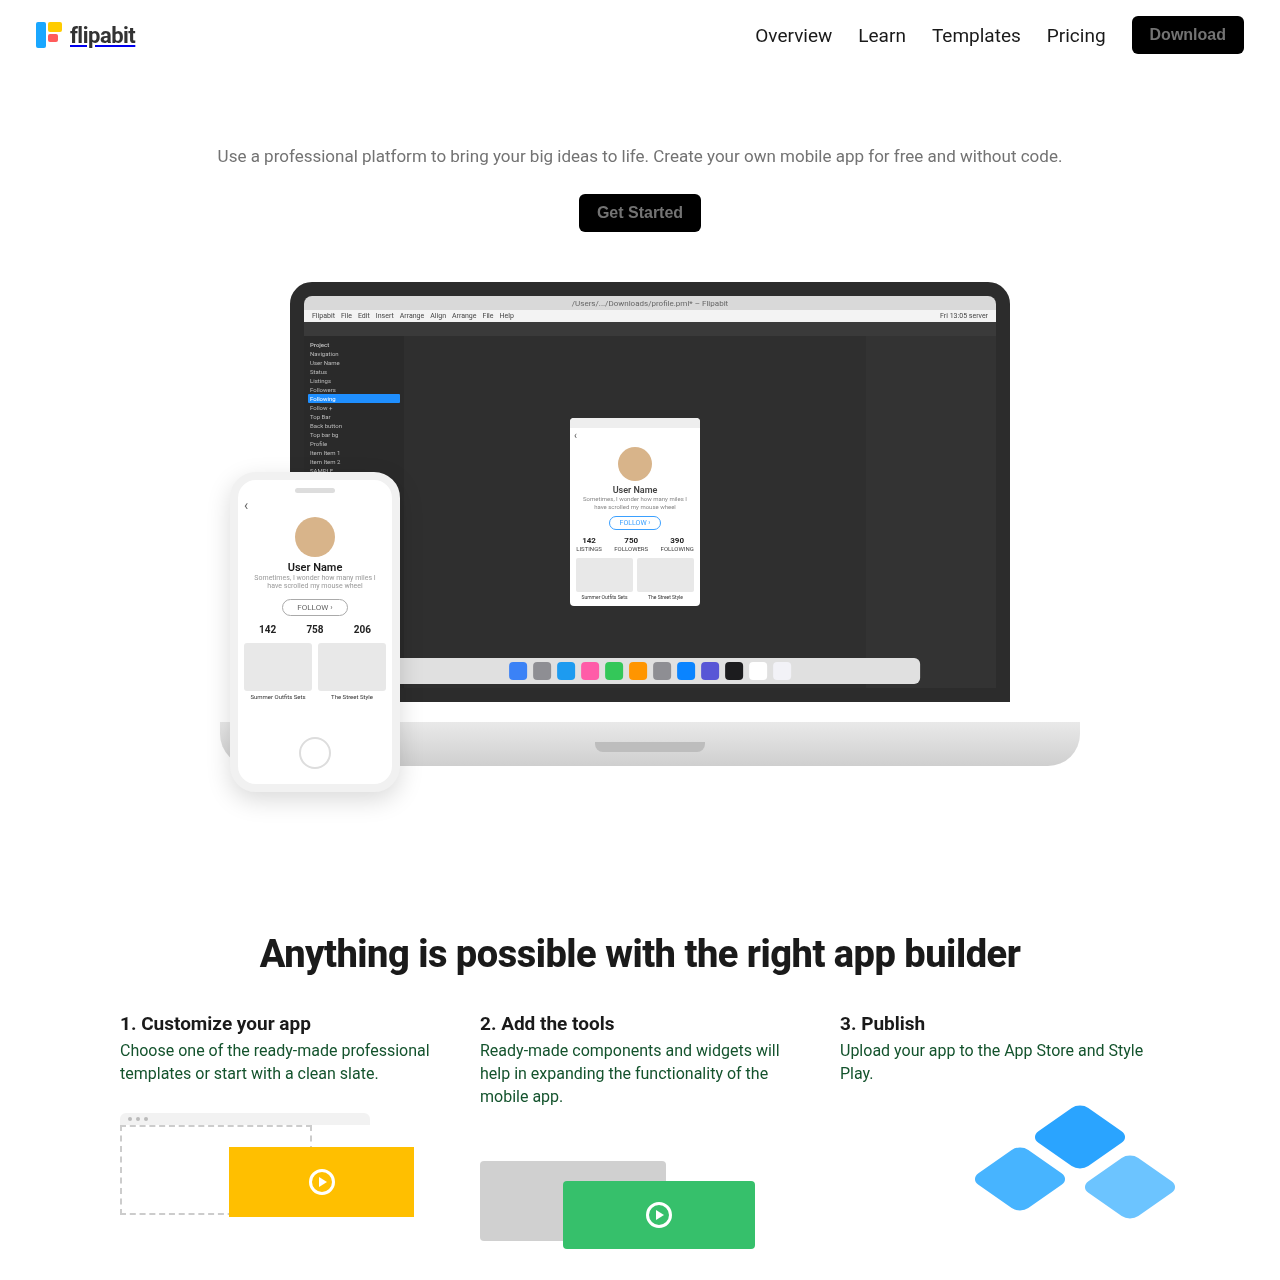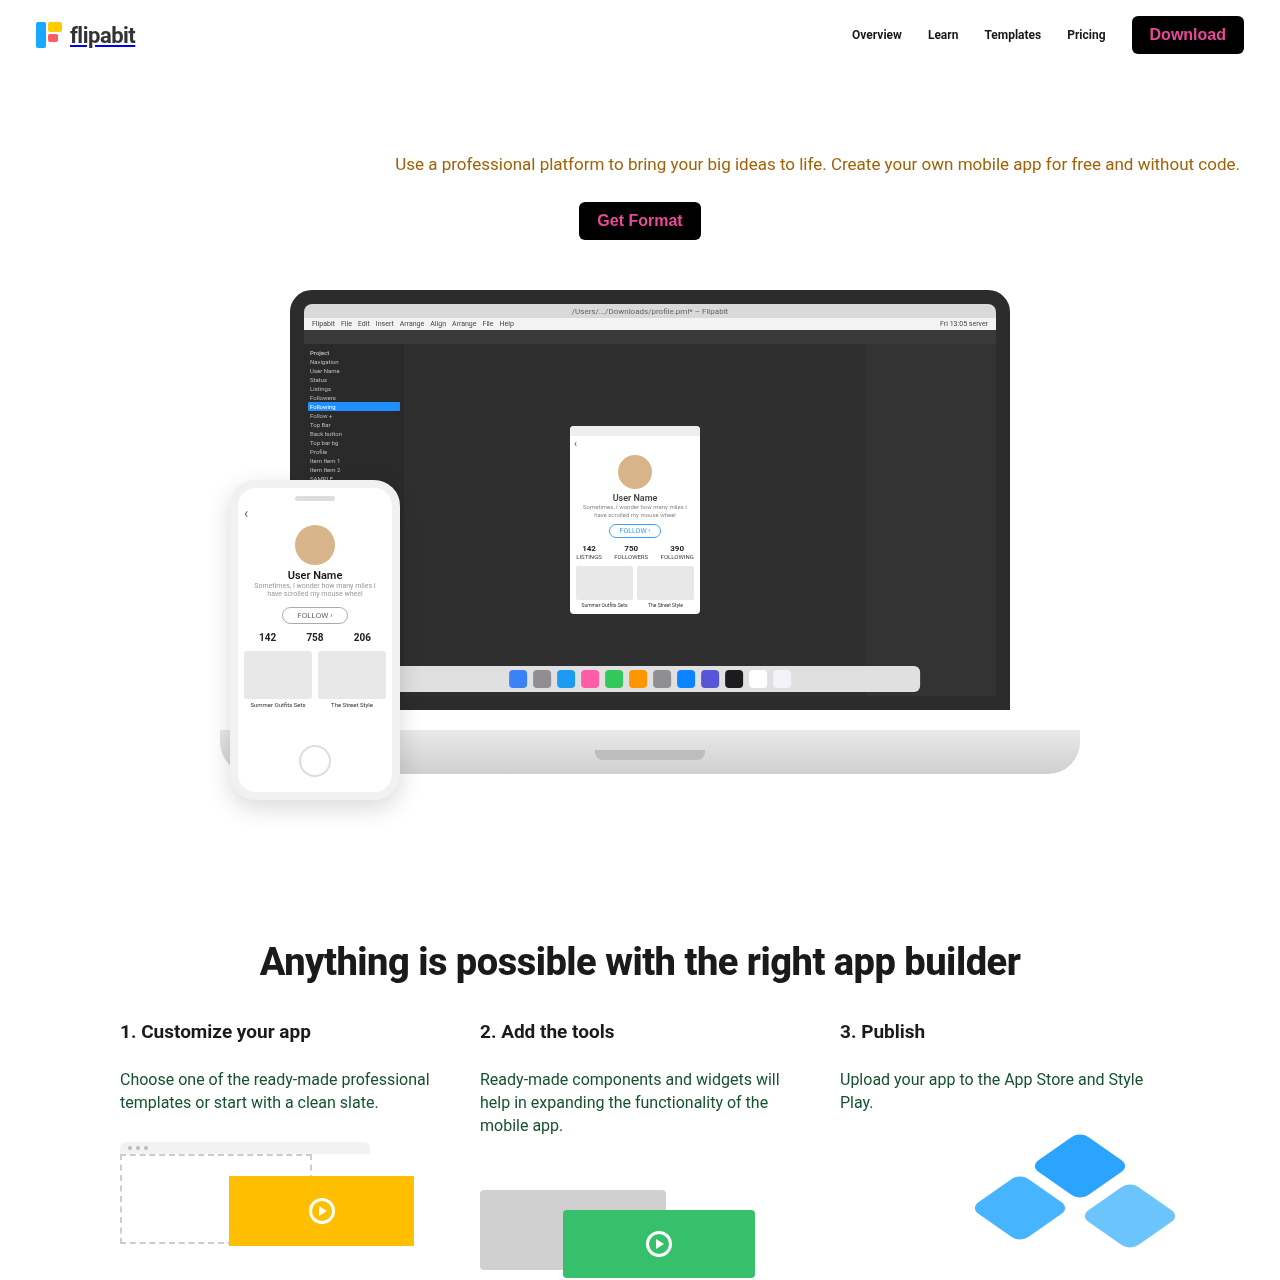--- a/index.html
+++ b/index.html
@@ -24,31 +24,31 @@
   .logo-mark {
     width: 26px; height: 26px;
     position: relative;
   }
   .logo-mark .bar1 { position:absolute; left:0; top:0; width:10px; height:26px; background:#1aa7ff; border-radius:2px; }
   .logo-mark .bar2 { position:absolute; left:12px; top:0; width:14px; height:10px; background:#ffcc00; border-radius:2px; }
   .logo-mark .bar3 { position:absolute; left:12px; top:12px; width:10px; height:8px; background:#ff5c5c; border-radius:2px; }
   .logo-text { font-size:22px; font-weight:700; color:#333; letter-spacing:-0.5px; }
   nav { display:flex; align-items:center; gap:26px; }
   nav a {
-    font-size:12px; color:#1a1a1a; text-decoration:none; font-weight:700;text-align:right;
+    font-size:19px; color:#1a1a1a; text-decoration:none; font-weight:400;text-align:right;
   }
   .btn-black {
-    background:#000; color:#ec4899; border:none; border-radius:6px;
+    background:#000; color:#737373; border:none; border-radius:6px;
     padding:10px 18px; font-size:16px; font-weight:600; cursor:pointer;
   }
 
   
   .hero { text-align:center; padding: 70px 40px 0 40px; }
   .hero h1 { font-size:48px; font-weight:800; letter-spacing:-0.5px; }
-  .hero p  { margin-top:30px; font-size:17px; color:#a16207;text-align:right; }
+  .hero p  { margin-top:22px; font-size:17px; color:#737373; }
   .hero .cta { margin-top:28px; }
 
   
   .mockup-wrap { position:relative; width:940px; height:500px; margin:50px auto 0; }
   .laptop {
     position:absolute; left:120px; top:0; width:720px; height:460px;
   }
   .laptop-screen {
     width:100%; height:420px; background:#1b1b1b;
     border:14px solid #2c2c2c; border-radius:22px 22px 0 0;
@@ -127,21 +127,21 @@
   .phone .cards   { display:flex; gap:6px; margin-top:8px; }
   .phone .card .img { height:48px; background:#e8e8e8; border-radius:3px; }
   .phone .card .cap { font-size:6px; margin-top:2px; color:#333; }
   .phone .card    { flex:1; }
 
   
   .steps-wrap { text-align:center; margin-top:150px; padding:0 120px 40px; }
   .steps-wrap h2 { font-size:38px; font-weight:800; letter-spacing:-0.5px; }
   .steps { display:flex; gap:40px; margin-top:36px; text-align:left; }
   .step  { flex:1; }
-  .step h3 { font-size:19px; font-weight:700; margin-bottom:25px; }
+  .step h3 { font-size:19px; font-weight:700; margin-bottom:4px; }
   .step p  { font-size:16px; color:#14532d; line-height:1.45; }
   .step .illus { height:120px; margin-top:22px; position:relative; }
 
   
   .illus1 .dotbar { position:absolute; left:0; top:6px; width:78%; height:12px; background:#f2f2f2; border-radius:6px 6px 0 0; }
   .illus1 .dotbar::before { content:""; position:absolute; left:8px; top:4px; width:4px; height:4px; background:#bbb; border-radius:50%; box-shadow:8px 0 #bbb,16px 0 #bbb; }
   .illus1 .panel  { position:absolute; left:0; top:18px; width:60%; height:90px; border:2px dashed #ccc; background:#fff; }
   .illus1 .over   { position:absolute; left:34%; top:40px; width:58%; height:70px; background:#ffbf00; display:flex; align-items:center; justify-content:center; }
   .illus1 .play   { width:26px; height:26px; border:3px solid #fff; border-radius:50%; display:flex; align-items:center; justify-content:center; }
   .illus1 .play::after { content:""; border-left:8px solid #fff; border-top:5px solid transparent; border-bottom:5px solid transparent; margin-left:2px; }
@@ -173,21 +173,21 @@
     <a href="#">Learn</a>
     <a href="#">Templates</a>
     <a href="#">Pricing</a>
     <button class="btn-black">Download</button>
   </nav>
 </header>
 
 <section class="hero">
   <p>Use a professional platform to bring your big ideas to life. Create your own mobile app for free and without code.</p>
   <div class="cta">
-    <button class="btn-black">Get Format</button>
+    <button class="btn-black">Get Started</button>
   </div>
 </section>
 
 <div class="mockup-wrap">
 
   <div class="laptop">
     <div class="laptop-screen">
       <div class="mac-titlebar">
         <span>/Users/.../Downloads/profile.pml* – Flipabit</span>
       </div>

